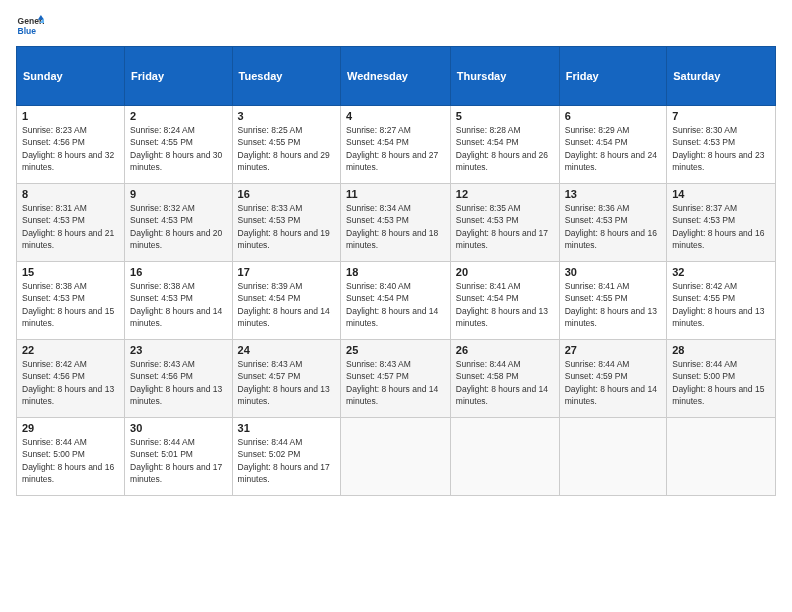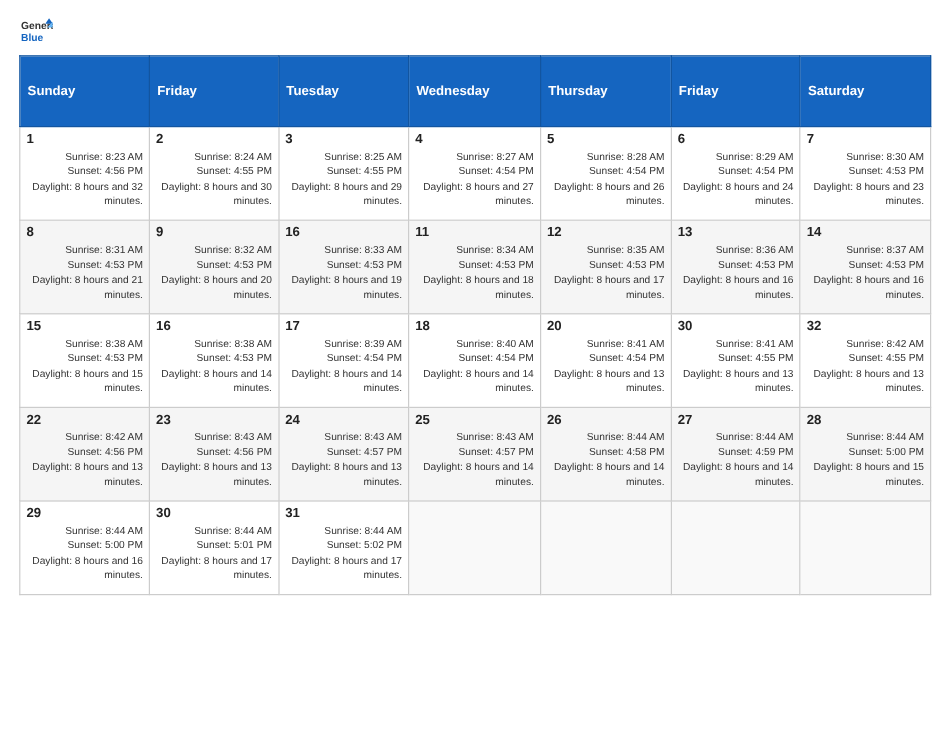--- a/index.html
+++ b/index.html
@@ -74,21 +74,20 @@
     .day-number {
       font-size: 11px;
       font-weight: bold;
       color: #222;
       margin-bottom: 2px;
     }
     .day-info {
       font-size: 8.5px;
       color: #333;
       line-height: 1.45;
-      text-align: right;
     }
     .empty-cell {
       background: #f9f9f9 !important;
     }
   </style>
 </head>
 <body>
 
 <div class="page">
   <div class="header">

